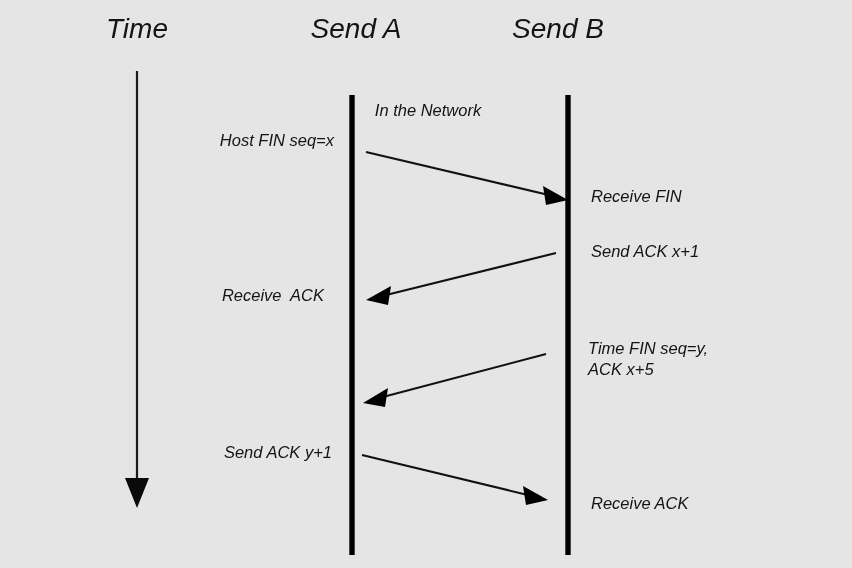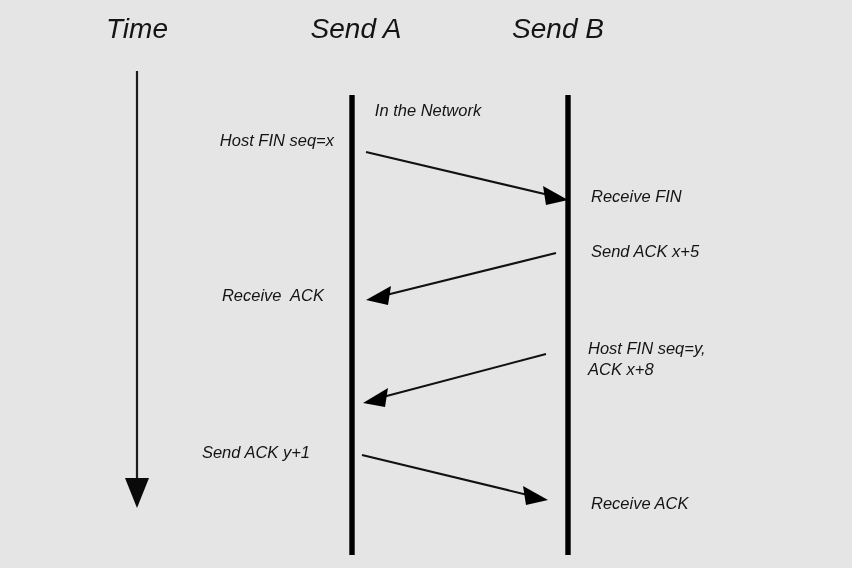--- a/index.html
+++ b/index.html
@@ -93,25 +93,25 @@
 
   <div class="lbl header-title ta-center" style="left:558px; top:12px;">Send B</div>
 
   <div class="lbl net-label ta-center" style="left:428px; top:101px;">In the Network</div>
 
   <div class="lbl msg-label ta-right" style="left:334px; top:131px;">Host FIN seq=x</div>
 
   <div class="lbl msg-label ta-right" style="left:324px; top:286px;">Receive  ACK</div>
 
 
-  <div class="lbl msg-label ta-right" style="left:310px; top:443px;">Send ACK y+1</div>
+  <div class="lbl msg-label ta-right" style="left:332px; top:443px;">Send ACK y+1</div>
 
   <div class="lbl msg-label" style="left:591px; top:187px;">Receive FIN</div>
 
-  <div class="lbl msg-label" style="left:591px; top:242px;">Send ACK x+5</div>
+  <div class="lbl msg-label" style="left:591px; top:242px;">Send ACK x+1</div>
 
-  <div class="lbl msg-label" style="left:588px; top:339px;">Host FIN seq=y,</div>
+  <div class="lbl msg-label" style="left:588px; top:339px;">Time FIN seq=y,</div>
 
-  <div class="lbl msg-label" style="left:588px; top:360px;">ACK x+8</div>
+  <div class="lbl msg-label" style="left:588px; top:360px;">ACK x+5</div>
 
   <div class="lbl msg-label" style="left:591px; top:494px;">Receive ACK</div>
 
 </div>
 
 </body></html>

